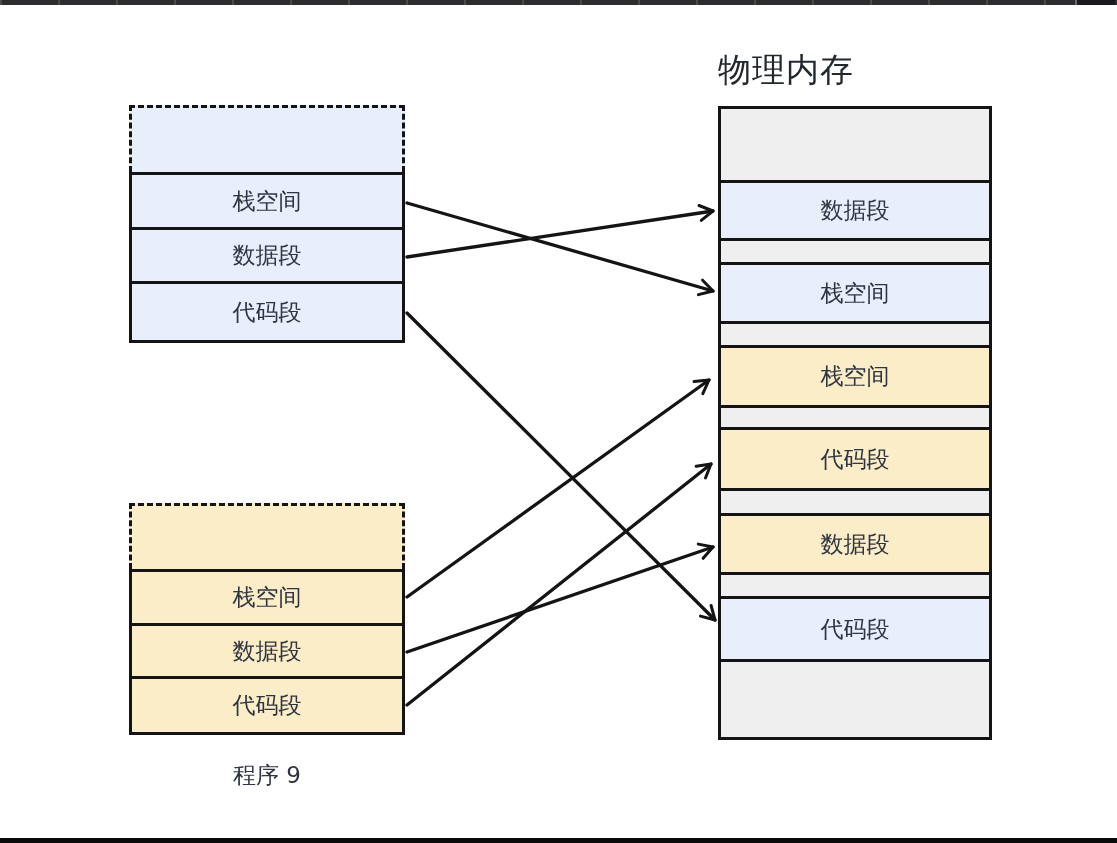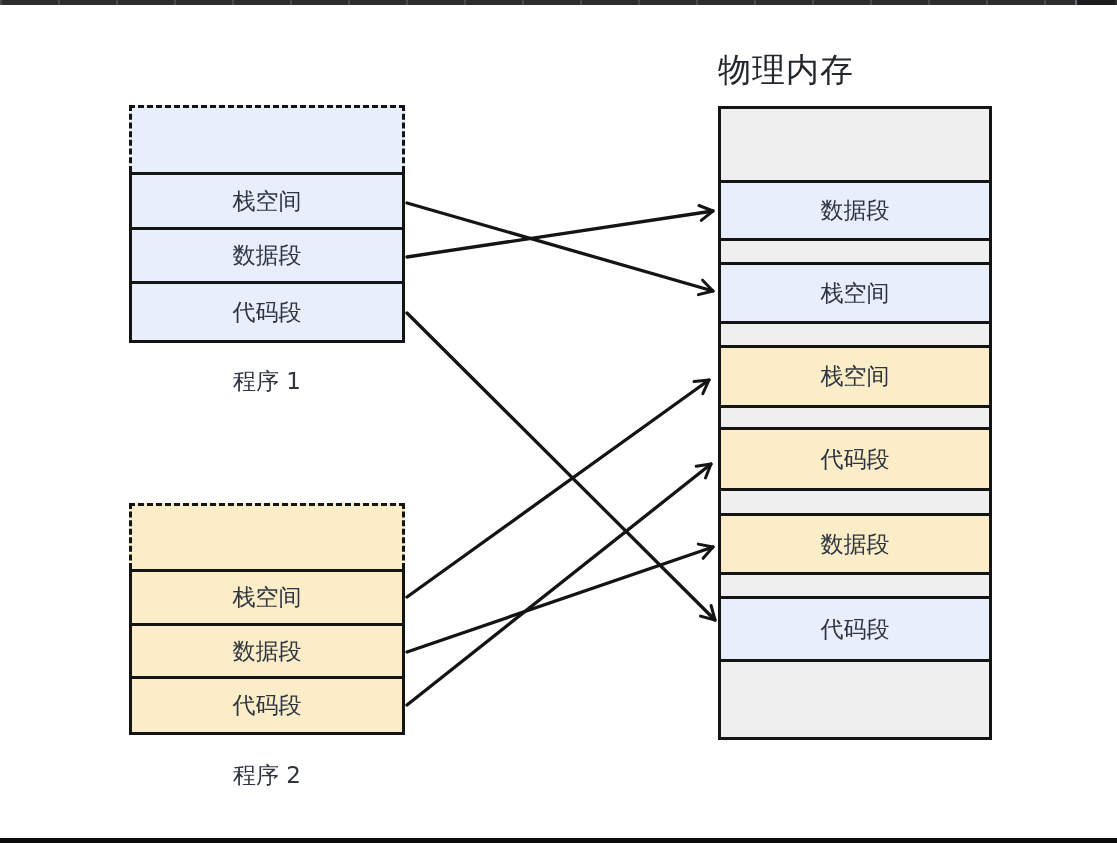--- a/index.html
+++ b/index.html
@@ -112,29 +112,28 @@
   <div class="top-bar">
     <div class="top-bar-highlight"></div>
   </div>
 
   <div class="ghost blue" style="left:129px; top:105px; width:276px; height:67px;"></div>
   <div class="seg-stack blue" style="left:129px; top:172px; width:276px; height:171px;">
     <div class="seg-row" style="height:52px">栈空间</div>
     <div class="seg-row" style="height:51px">数据段</div>
     <div class="seg-row" style="height:56px">代码段</div>
   </div>
-  <div class="prog-label" style="left:129px; top:366px; width:276px;">程序 1</div>
 
   <div class="ghost yellow" style="left:129px; top:503px; width:276px; height:66px;"></div>
   <div class="seg-stack yellow" style="left:129px; top:569px; width:276px; height:166px;">
     <div class="seg-row" style="height:51px">栈空间</div>
     <div class="seg-row" style="height:50px">数据段</div>
     <div class="seg-row" style="height:53px">代码段</div>
   </div>
-  <div class="prog-label" style="left:129px; top:760px; width:276px;">程序 2</div>
+  <div class="prog-label" style="left:129px; top:760px; width:276px;">程序 9</div>
 
   <div class="pm-title">物理内存</div>
 
   <div class="pm-column">
     <div class="pm-row free" style="height:71px"></div>
     <div class="pm-row blue" style="height:55px">数据段</div>
     <div class="pm-row free" style="height:21px"></div>
     <div class="pm-row blue" style="height:56px">栈空间</div>
     <div class="pm-row free" style="height:21px"></div>
     <div class="pm-row yellow" style="height:57px">栈空间</div>

